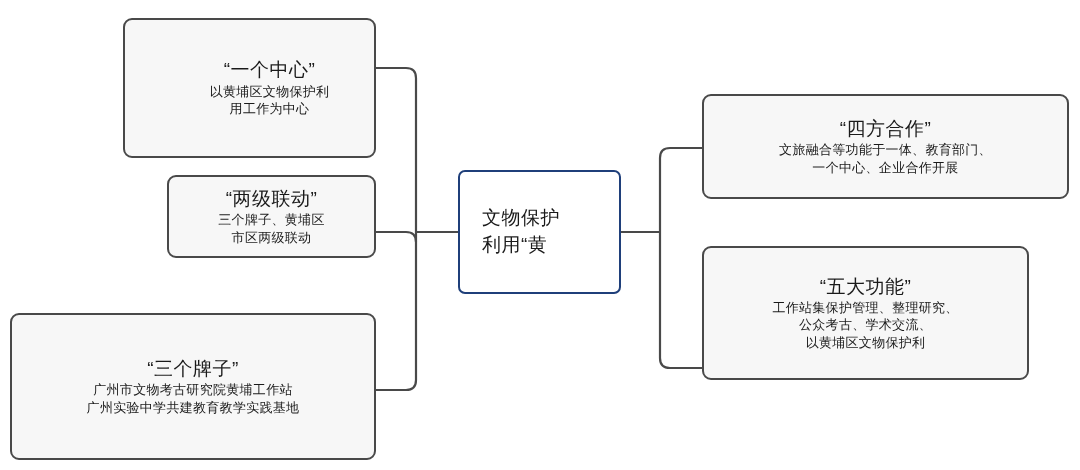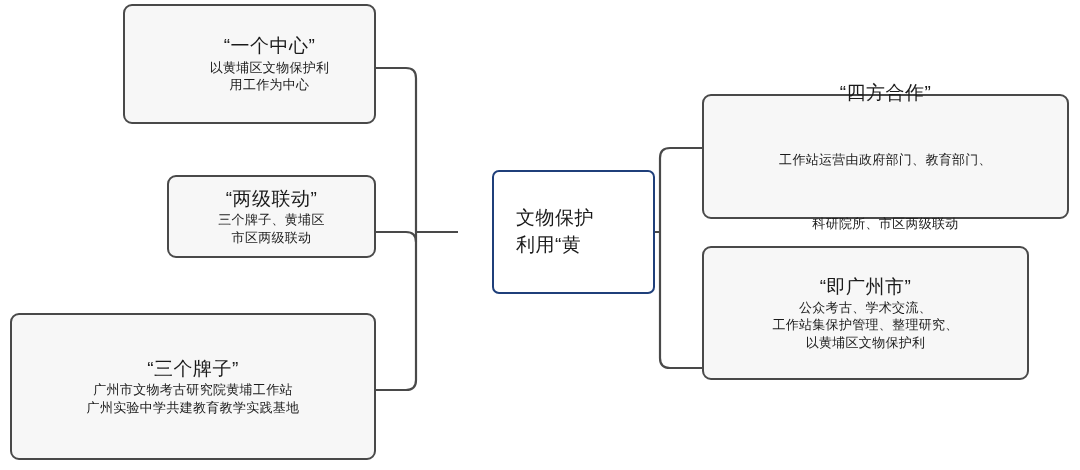--- a/index.html
+++ b/index.html
@@ -59,25 +59,25 @@
   }
   .node.center .cline {
     font-size: 19px;
     line-height: 1.42;
     letter-spacing: 0.5px;
     white-space: nowrap;
     padding-left: 22px;
   }
 
   
-  #node-one-center  { left: 123px; top: 4px;   width: 253px; height: 120px; padding-left: 40px; }
+  #node-one-center  { left: 123px; top: 18px;   width: 253px; height: 140px; padding-left: 40px; }
   #node-two-level   { left: 167px; top: 175px; width: 209px; height: 83px; }
   #node-three-plaques { left: 10px; top: 313px; width: 366px; height: 147px; }
-  #node-model       { left: 458px; top: 170px; width: 163px; height: 124px; margin-left: 34px; }
-  #node-four-party  { left: 702px; top: 94px;  width: 367px; height: 125px; gap: 46px; }
+  #node-model       { left: 458px; top: 170px; width: 163px; height: 124px; }
+  #node-four-party  { left: 702px; top: 94px;  width: 367px; height: 105px; }
   #node-five-func   { left: 702px; top: 246px; width: 327px; height: 134px; }
 </style>
 </head>
 <body>
 
 <div id="canvas">
 
   <svg id="connectors" viewBox="0 0 1080 470" xmlns="http://www.w3.org/2000/svg">
     <g fill="none" stroke="#494949" stroke-width="2.2" stroke-linecap="butt">
 
@@ -119,24 +119,24 @@
     <div class="line">广州实验中学共建教育教学实践基地</div>
   </div>
 
   <div class="node center" id="node-model">
     <div class="cline">文物保护</div>
     <div class="cline">利用“黄</div>
   </div>
 
   <div class="node" id="node-four-party">
     <div class="title">“四方合作”</div>
-    <div class="line">工作站运营由政府部门、教育部门、</div>
-    <div class="line">科研院所、市区两级联动</div>
+    <div class="line">文旅融合等功能于一体、教育部门、</div>
+    <div class="line">一个中心、企业合作开展</div>
   </div>
 
   <div class="node" id="node-five-func">
-    <div class="title">“即广州市”</div>
+    <div class="title">“五大功能”</div>
+    <div class="line">工作站集保护管理、整理研究、</div>
     <div class="line">公众考古、学术交流、</div>
-    <div class="line">工作站集保护管理、整理研究、</div>
     <div class="line">以黄埔区文物保护利</div>
   </div>
 
 </div>
 
 </body></html>

